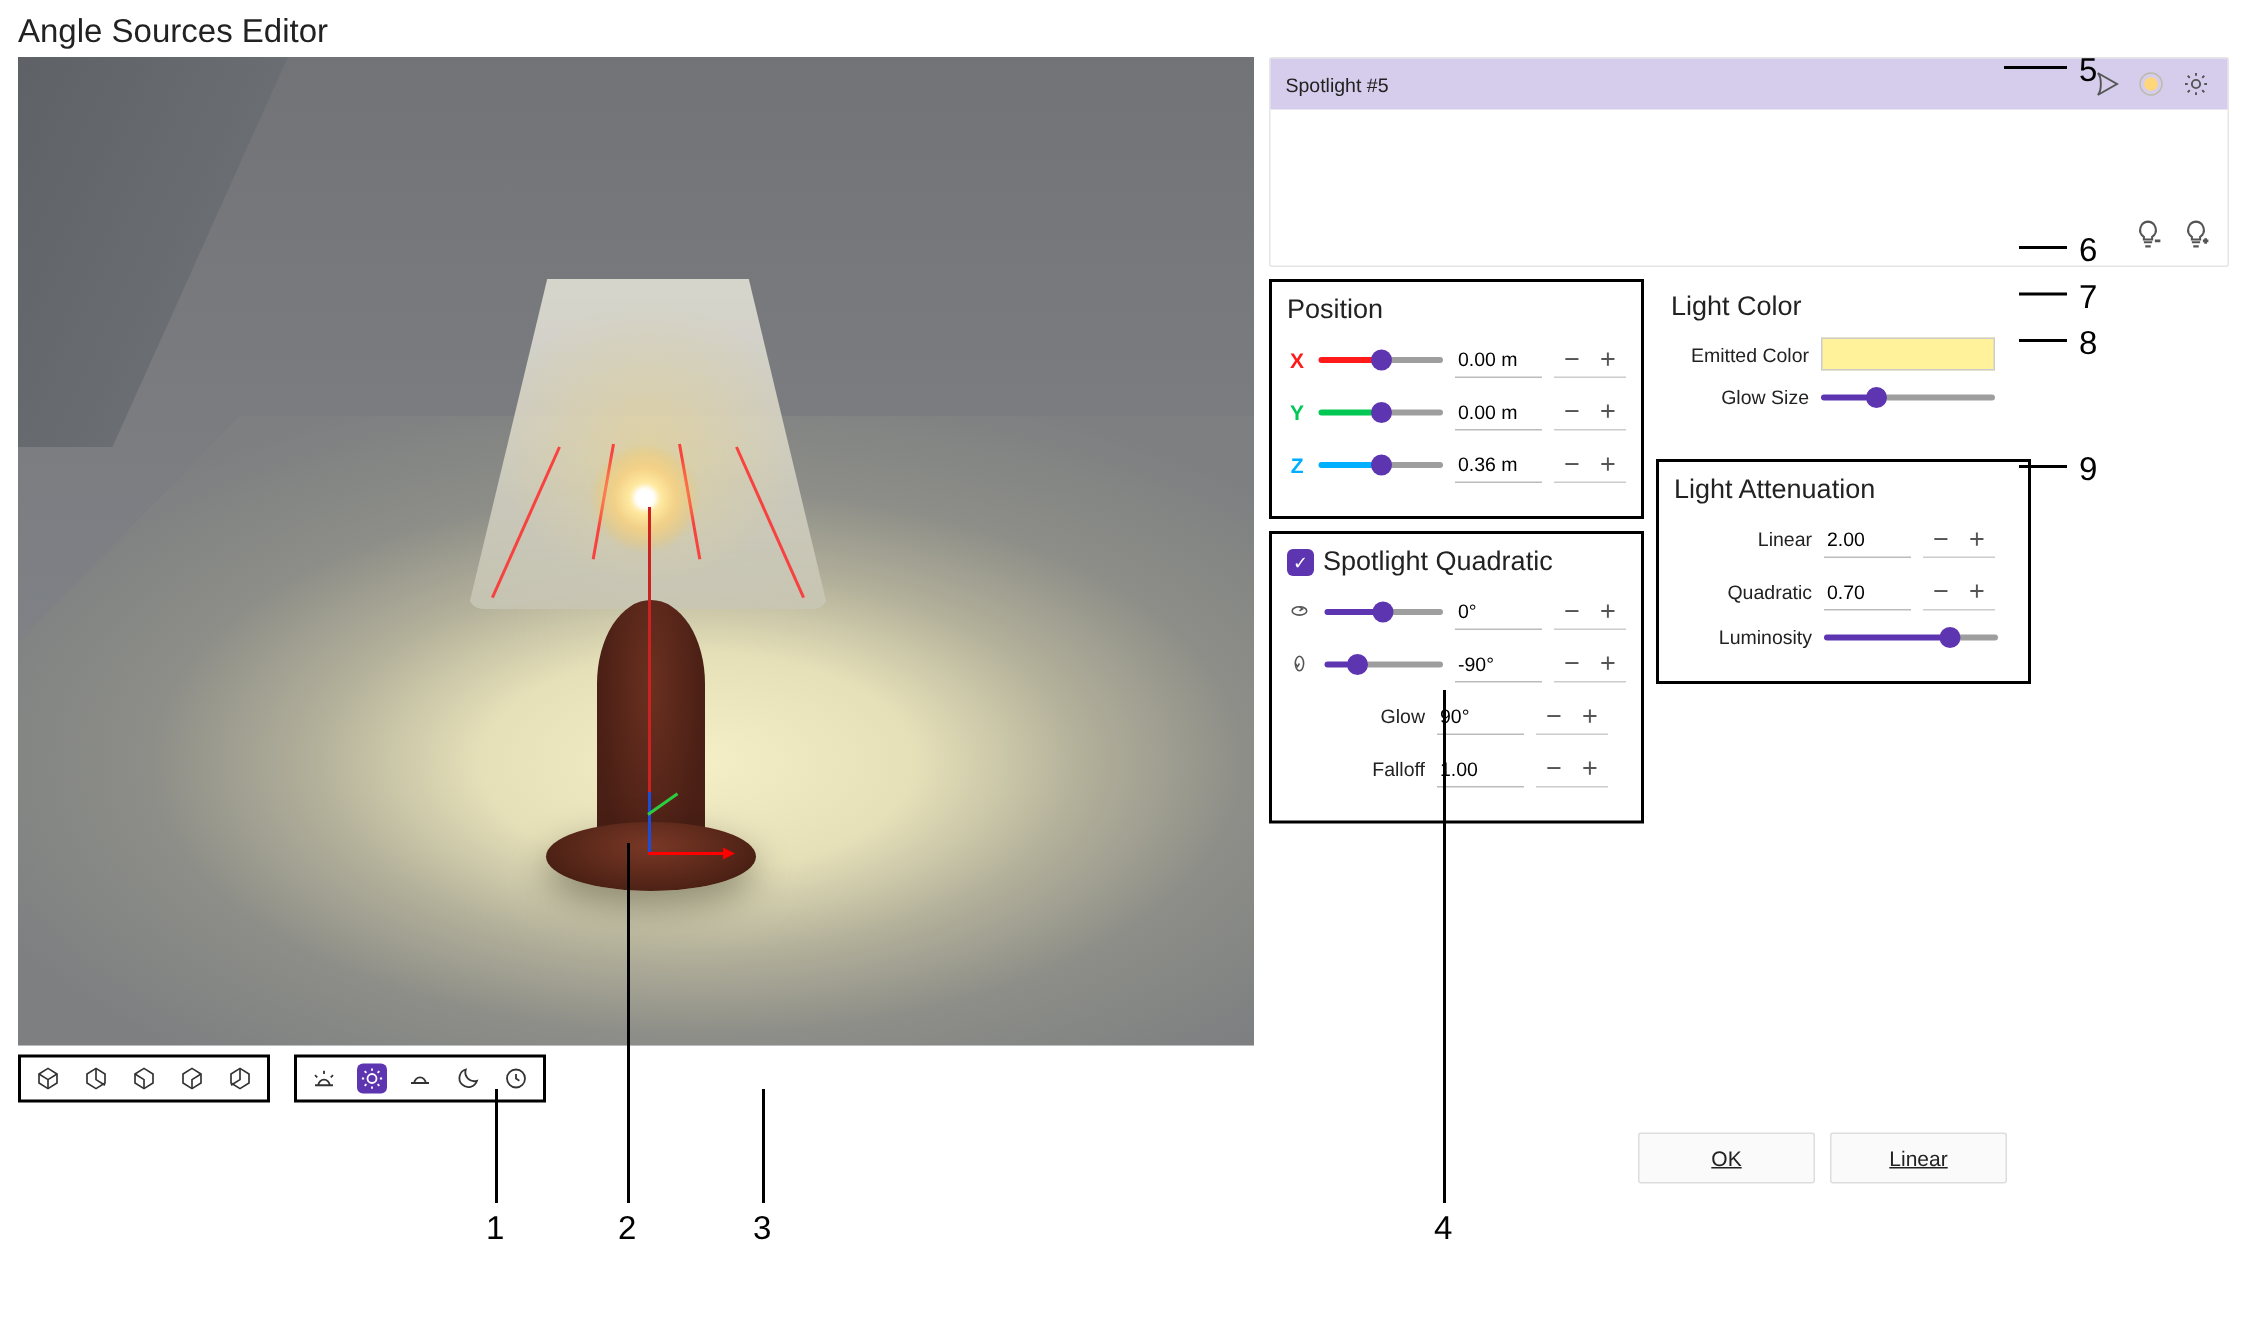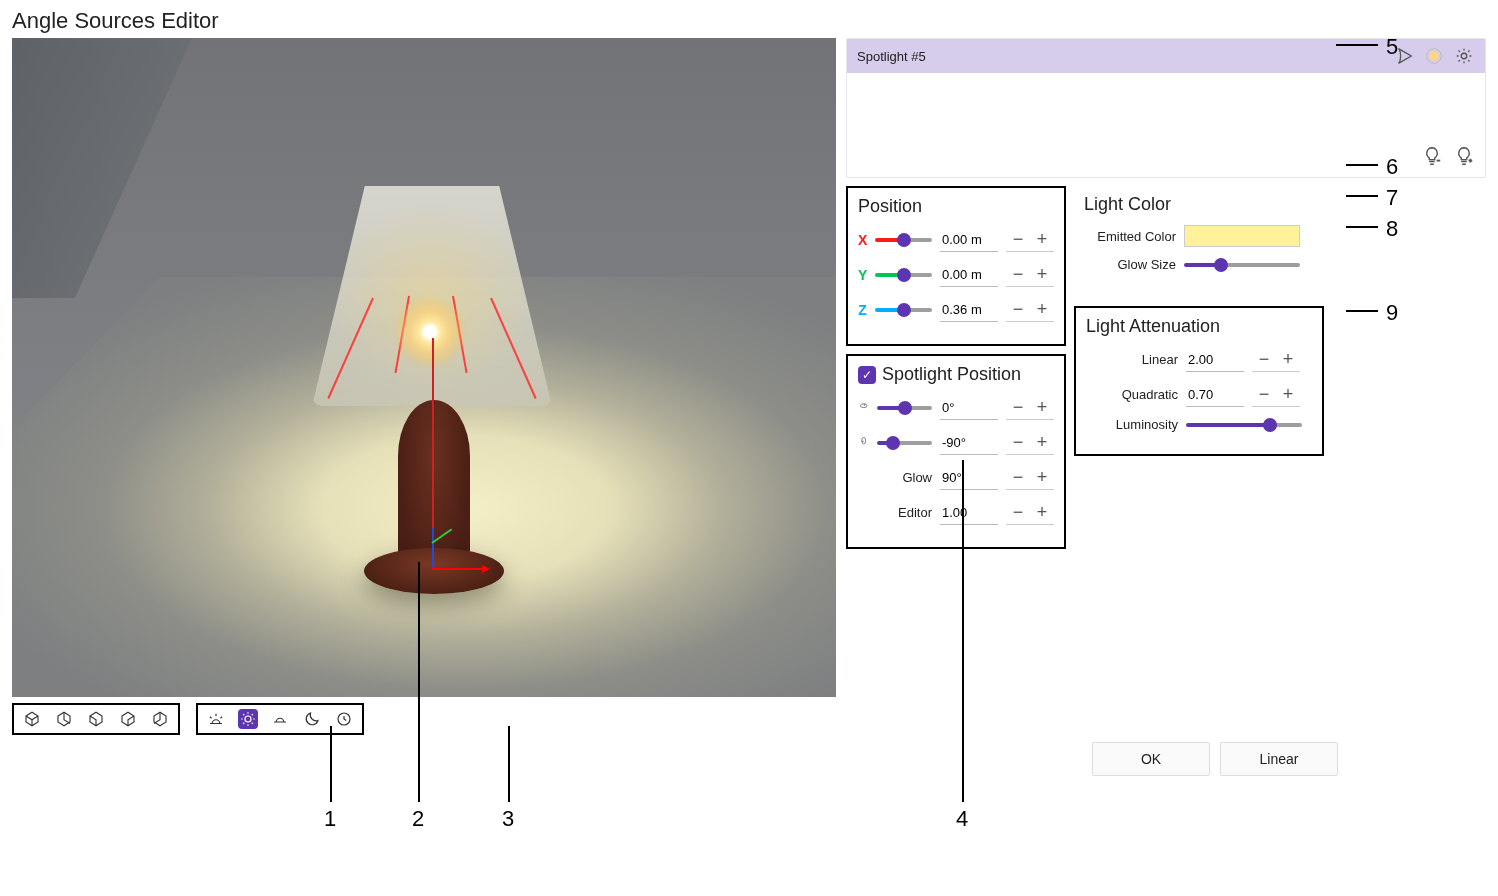--- a/index.html
+++ b/index.html
@@ -38,41 +38,41 @@
     .light-header .spacer{flex:1;}
     .light-header .hicon{width:22px;height:22px;display:flex;align-items:center;justify-content:center;color:#555;cursor:pointer;}
     .light-body{ height:66px; }
     .light-footer{ display:flex; justify-content:flex-end; gap:10px; padding:6px 10px 10px; }
     .small-icon{ width:22px; height:22px; color:#555; cursor:pointer; display:flex; align-items:center; justify-content:center;}
 
     .panels-row{ display:flex; gap:8px; align-items:flex-start; }
     .panel{ border:2px solid #000; padding:8px 10px 12px; }
     .panel-plain{ padding:8px 10px 12px; }
     .section-title{ font-size:18px; font-weight:400; margin-bottom:8px; }
-    .pos-col{ width:220px; }
+    .pos-col{ width:250px; }
     .right-sub{ width:250px; display:flex; flex-direction:column; gap:12px; }
 
     .prop-row{ display:flex; align-items:center; gap:8px; margin:10px 0; }
     .axis-label{ width:14px; text-align:center; font-weight:600; }
     .axis-label.x{color:#ff1a1a;} .axis-label.y{color:#00c853;} .axis-label.z{color:#00b0ff;}
     .slider{ position:relative; width:86px; height:4px; border-radius:2px; }
     .slider .track-left{position:absolute;left:0;top:0;height:4px;border-radius:2px;}
     .slider .track-right{position:absolute;right:0;top:0;height:4px;background:#9e9e9e;border-radius:2px;}
     .slider .thumb{position:absolute;top:-5px;width:14px;height:14px;border-radius:50%;background:#5e35b1;transform:translateX(-50%);}
     .value-input{ width:58px; border:none; border-bottom:1px solid #bbb; padding:4px 2px; font-size:13px; background:transparent; }
     .step-btn{ border:none; background:none; width:24px; height:24px; font-size:18px; color:#555; cursor:pointer; }
     .stepper-wrap{display:flex;align-items:center;border-bottom:1px solid #ccc;}
     .prop-label{ width:92px; text-align:right; font-size:13px; }
 
     .check-title{ display:flex; align-items:center; gap:6px; }
     .chk{ width:18px; height:18px; border-radius:4px; background:#5e35b1; color:#fff; display:flex;align-items:center;justify-content:center;font-size:12px; }
 
     .color-swatch{ width:116px; height:22px; background:#fff29a; border:1px solid #ccc; cursor:pointer; }
 
-    .buttons{ position:absolute; right:160px; bottom:120px; display:flex; gap:10px; }
+    .buttons{ position:absolute; right:160px; bottom:107px; display:flex; gap:10px;text-decoration:underline; }
     .btn{ width:118px; padding:8px 0; text-align:center; border:1px solid #ddd; background:#fafafa; border-radius:2px; cursor:pointer; font-size:14px; }
 
     
     .callout-num{ position:absolute; font-size:22px; font-weight:400; color:#000; }
     .callout-line{ position:absolute; background:#000; }
     .callout-hline{ height:2px; } .callout-vline{ width:2px; }
 
     .rot-icon{width:18px;height:18px;color:#555;}
   </style>
 </head>
@@ -247,21 +247,21 @@
             <div class="stepper-wrap">
                 <button class="step-btn">−</button>
                 <button class="step-btn">+</button>
               </div>
           </div>
         </div>
 
         <div class="panel pos-col">
           <div class="section-title check-title">
             <span class="chk">✓</span>
-            <span>Spotlight Position</span>
+            <span>Spotlight Quadratic</span>
           </div>
           <div class="prop-row">
             <span class="rot-icon"><svg viewBox="0 0 24 24" fill="none" stroke="currentColor" stroke-width="1.5">
                   <path d="M5 12a7 4 0 1014 0 7 4 0 10-14 0z"></path>
                   <path d="M12 8l3 2-3 2"></path>
                 </svg></span>
             <div class="slider">
                 <div class="track-left" style="width:50%;background:#5e35b1;"></div>
                 <div class="track-right" style="width:50%;"></div>
                 <div class="thumb" style="left:50%;"></div>
@@ -290,21 +290,21 @@
           </div>
           <div class="prop-row">
             <span class="prop-label">Glow</span>
             <input class="value-input" value="90°" style="">
             <div class="stepper-wrap">
                 <button class="step-btn">−</button>
                 <button class="step-btn">+</button>
               </div>
           </div>
           <div class="prop-row">
-            <span class="prop-label">Editor</span>
+            <span class="prop-label">Falloff</span>
             <input class="value-input" value="1.00" style="">
             <div class="stepper-wrap">
                 <button class="step-btn">−</button>
                 <button class="step-btn">+</button>
               </div>
           </div>
         </div>
       </div>
 
       <div class="right-sub">

